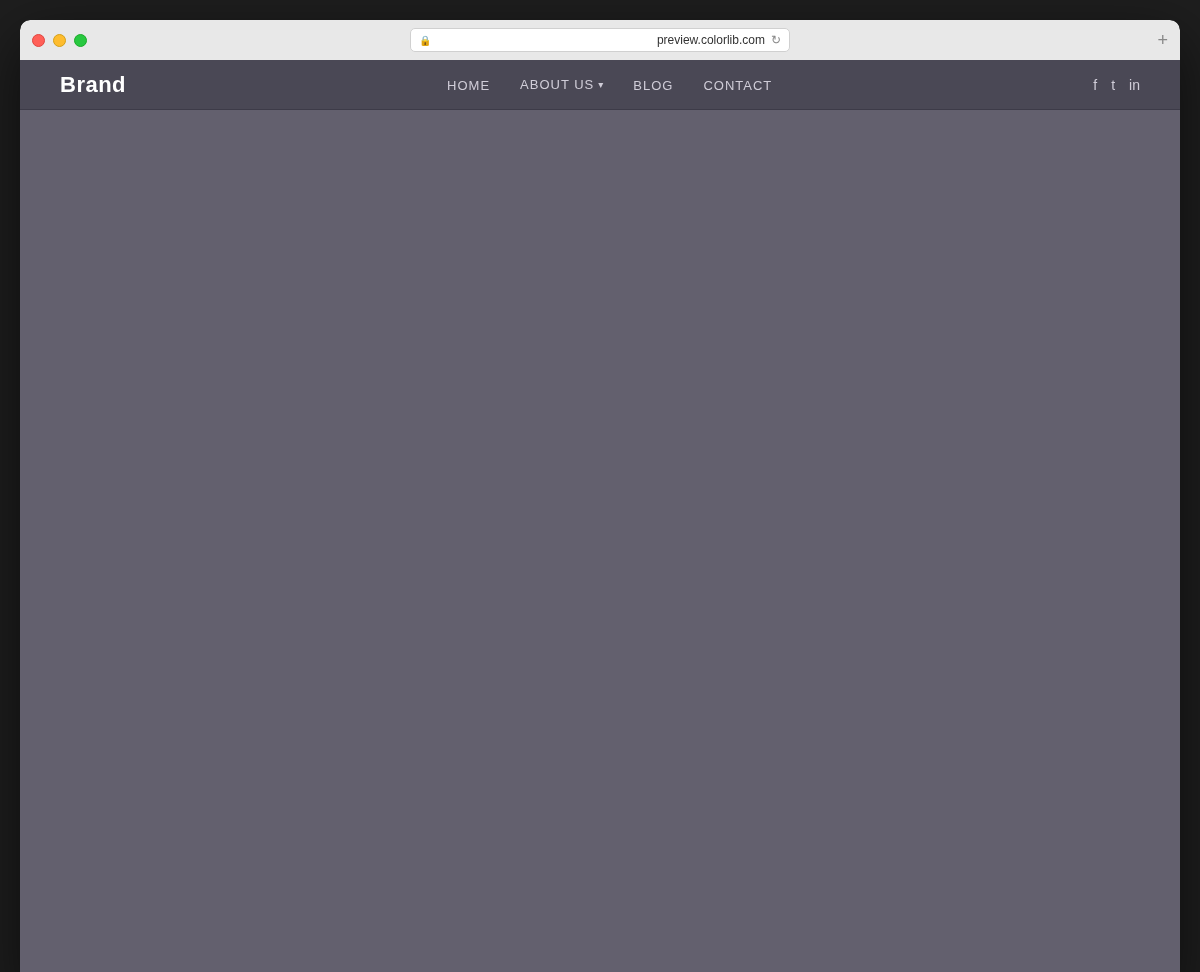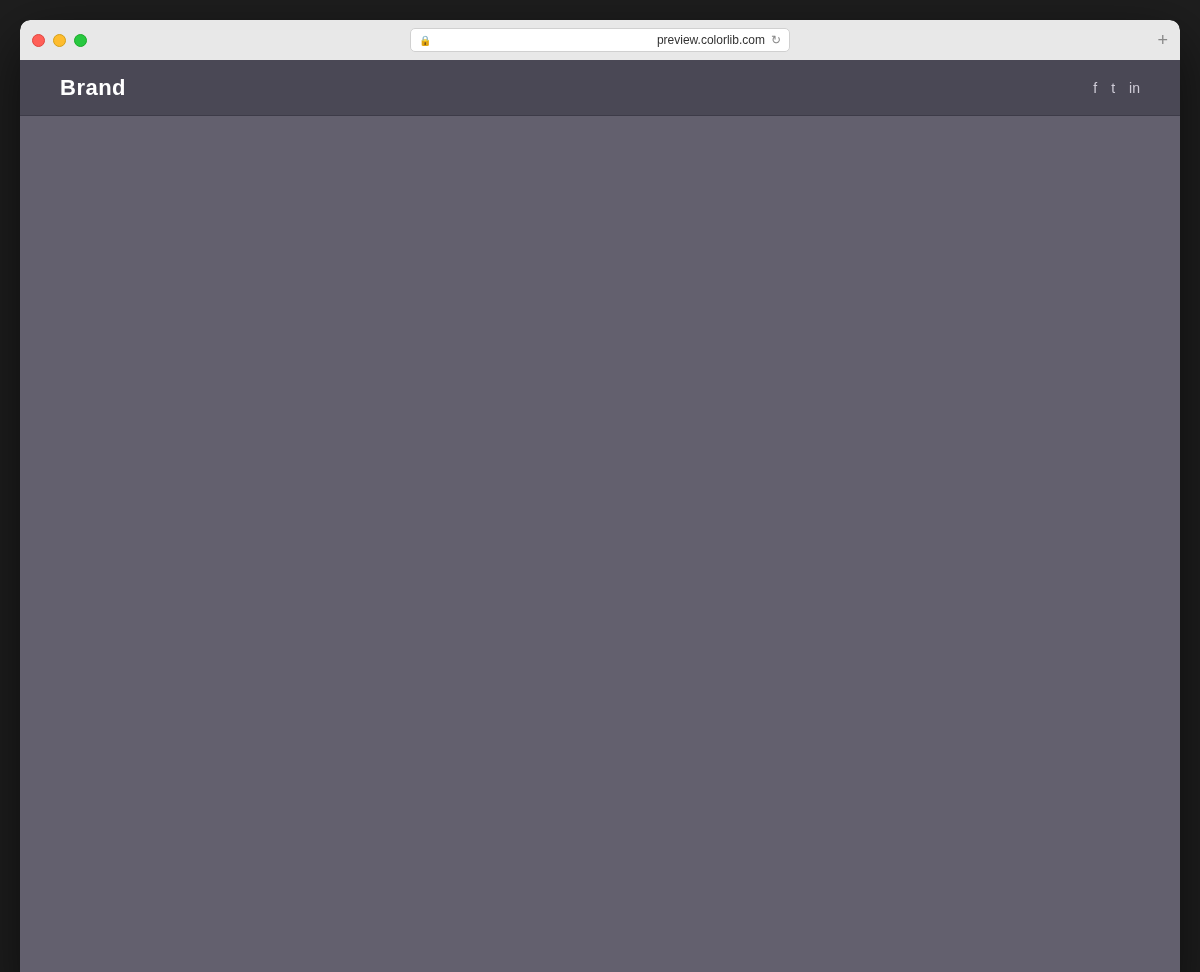--- a/index.html
+++ b/index.html
@@ -112,21 +112,21 @@
 
     
     .website {
       background: #63606e;
       width: 100%;
     }
 
     
     .navbar {
       background: #4a4855;
-      height: 56px;
+      height: 50px;
       display: flex;
       align-items: center;
       justify-content: space-between;
       padding: 0 40px;
       border-bottom: 1px solid #3d3b48;
     }
 
     .brand {
       font-size: 22px;
       font-weight: 700;
@@ -199,20 +199,37 @@
       </div>
     </div>
     <div class="new-tab-btn">+</div>
   </div>
 
   <div class="website">
 
     <nav class="navbar">
       <div class="brand">Brand</div>
 
+      <ul class="nav-links">
+        <li>
+          <a href="#">HOME</a>
+        </li>
+        <li>
+          <div class="about-us-item">
+            <a href="#">ABOUT US</a>
+            <span class="chevron-icon">▾</span>
+          </div>
+        </li>
+        <li>
+          <a href="#">BLOG</a>
+        </li>
+        <li>
+          <a href="#">CONTACT</a>
+        </li>
+      </ul>
 
       <div class="social-links">
         <a href="#">f</a>
         <a href="#">t</a>
         <a href="#">in</a>
       </div>
     </nav>
 
     <div class="main-content"></div>
   </div>

